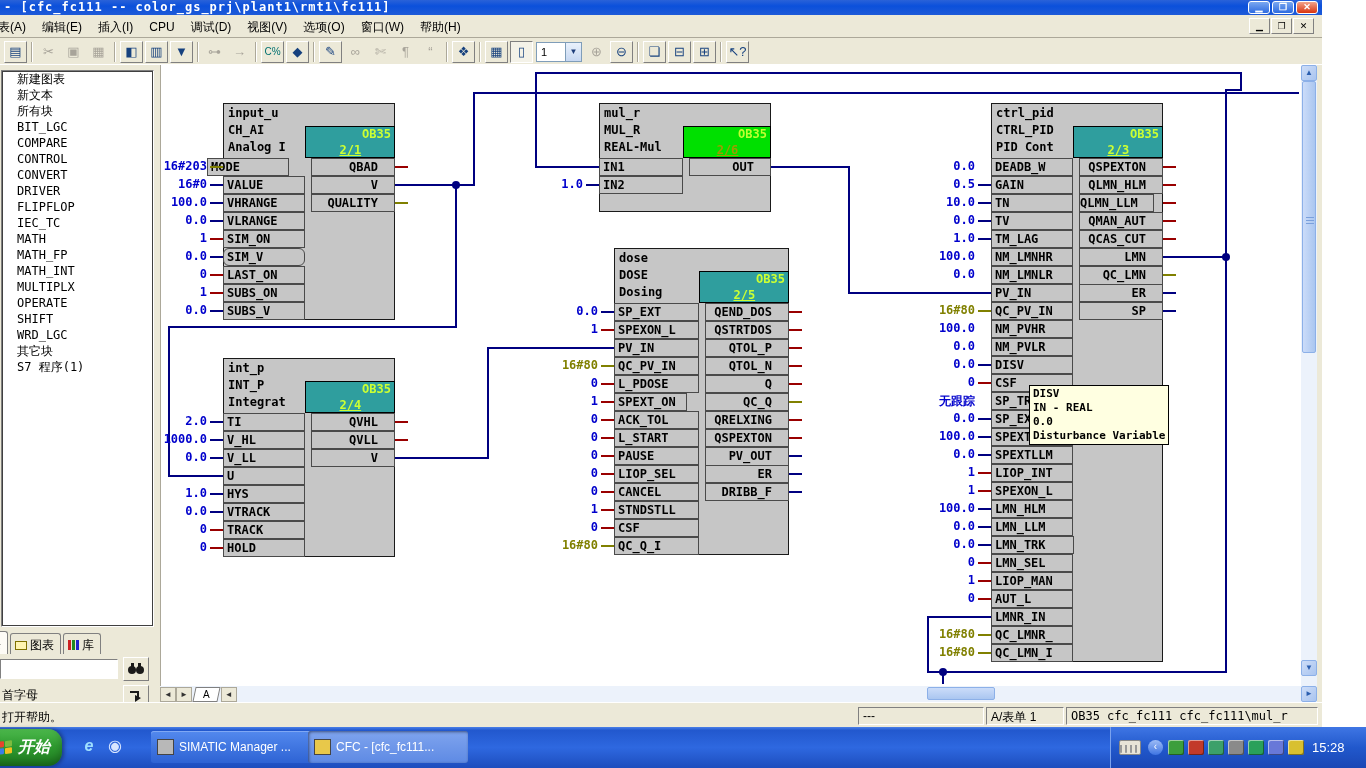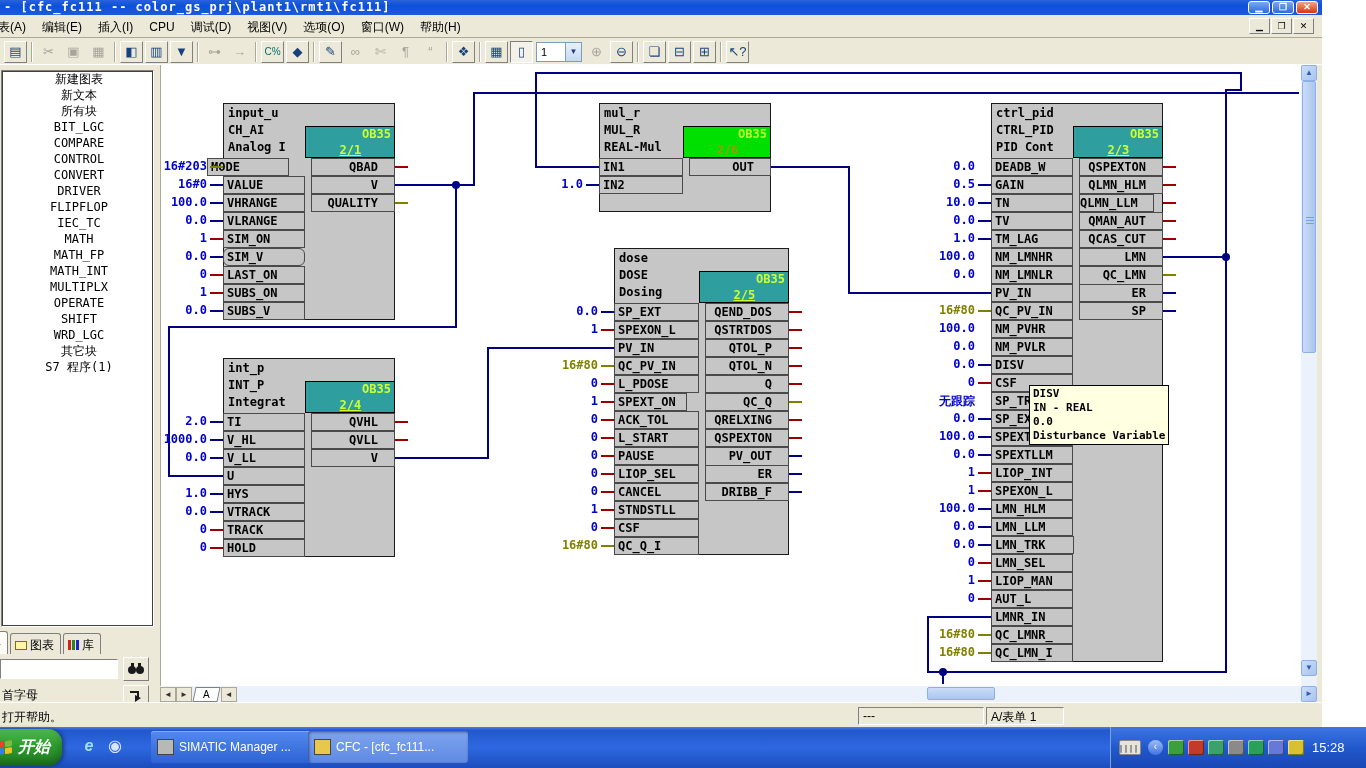--- a/index.html
+++ b/index.html
@@ -40,21 +40,21 @@
     display:flex; align-items:center; margin:0 2px; }
   #zoomselect .zval { flex:1; padding-left:4px; }
   #zoomselect .zarrow { width:16px; height:18px; background:linear-gradient(180deg,#E9F1FC,#C7D8F2);
     border-left:1px solid #7F9DB9; text-align:center; font-size:8px; line-height:18px; color:#1D3D7A; }
 
   
   #catalog { position:absolute; left:0; top:65px; width:159px; height:641px; background:#ECE9D8; }
   #cat-list { position:absolute; left:1px; top:5px; width:153px; height:557px; background:#fff;
     border:1px solid; border-color:#808080 #fff #fff #808080; outline:1px solid #404040; outline-offset:-2px;
     overflow:hidden; font-family:"DejaVu Sans Mono", monospace; font-size:12px; }
-  .cat-item { height:16px; line-height:16px; padding-left:3px; white-space:nowrap; color:#000;text-align:center; }
+  .cat-item { height:16px; line-height:16px; padding-left:15px; white-space:nowrap; color:#000; }
   #cat-tabs { position:absolute; left:-16px; top:568px; height:21px; display:flex; font-size:12px; }
   .cattab { height:21px; padding:2px 6px 0 4px; background:#ECE9D8; border:1px solid #808080; border-bottom:none;
     border-top-left-radius:3px; border-top-right-radius:3px; margin-right:2px; display:flex; gap:3px; align-items:center; }
   .cattab.active { background:#FDFBF6; height:23px; margin-top:-2px; }
   .minibook { display:inline-flex; gap:1px; }
   .minibook i { width:3px; height:10px; display:inline-block; }
   .chart-ico { width:12px; height:9px; background:#FFF3B0; border:1px solid #807000; display:inline-block; }
   #cat-search { position:absolute; left:0; top:594px; width:118px; height:20px; background:#fff;
     border:1px solid; border-color:#808080 #fff #fff #808080; }
   .catbtn { position:absolute; left:123px; width:26px; height:24px; background:#ECE9D8;
@@ -552,20 +552,21 @@
       </div>
     </div>
     <div id="corner">
       <div class="sb-btn" style="left:0;top:0">►</div>
     </div>
 
     <div id="statusbar">
       <span style="position:absolute; left:2px; top:6px;">打开帮助。</span>
       <div class="sfield" style="left:858px; width:126px;">---</div>
       <div class="sfield" style="left:986px; width:78px;">A/表单 1</div>
+      <div class="sfield" style="left:1066px; width:252px; font-family:'DejaVu Sans Mono',monospace;">OB35  cfc_fc111  cfc_fc111\mul_r</div>
     </div>
   </div>
 
   <div id="taskbar">
     <div id="startbtn">
       <span class="flag">
         <i style="background:#E8432C"></i>
           <i style="background:#7DBB3F"></i>
         <i style="background:#3B7DE8"></i>
           <i style="background:#F2C121"></i>

